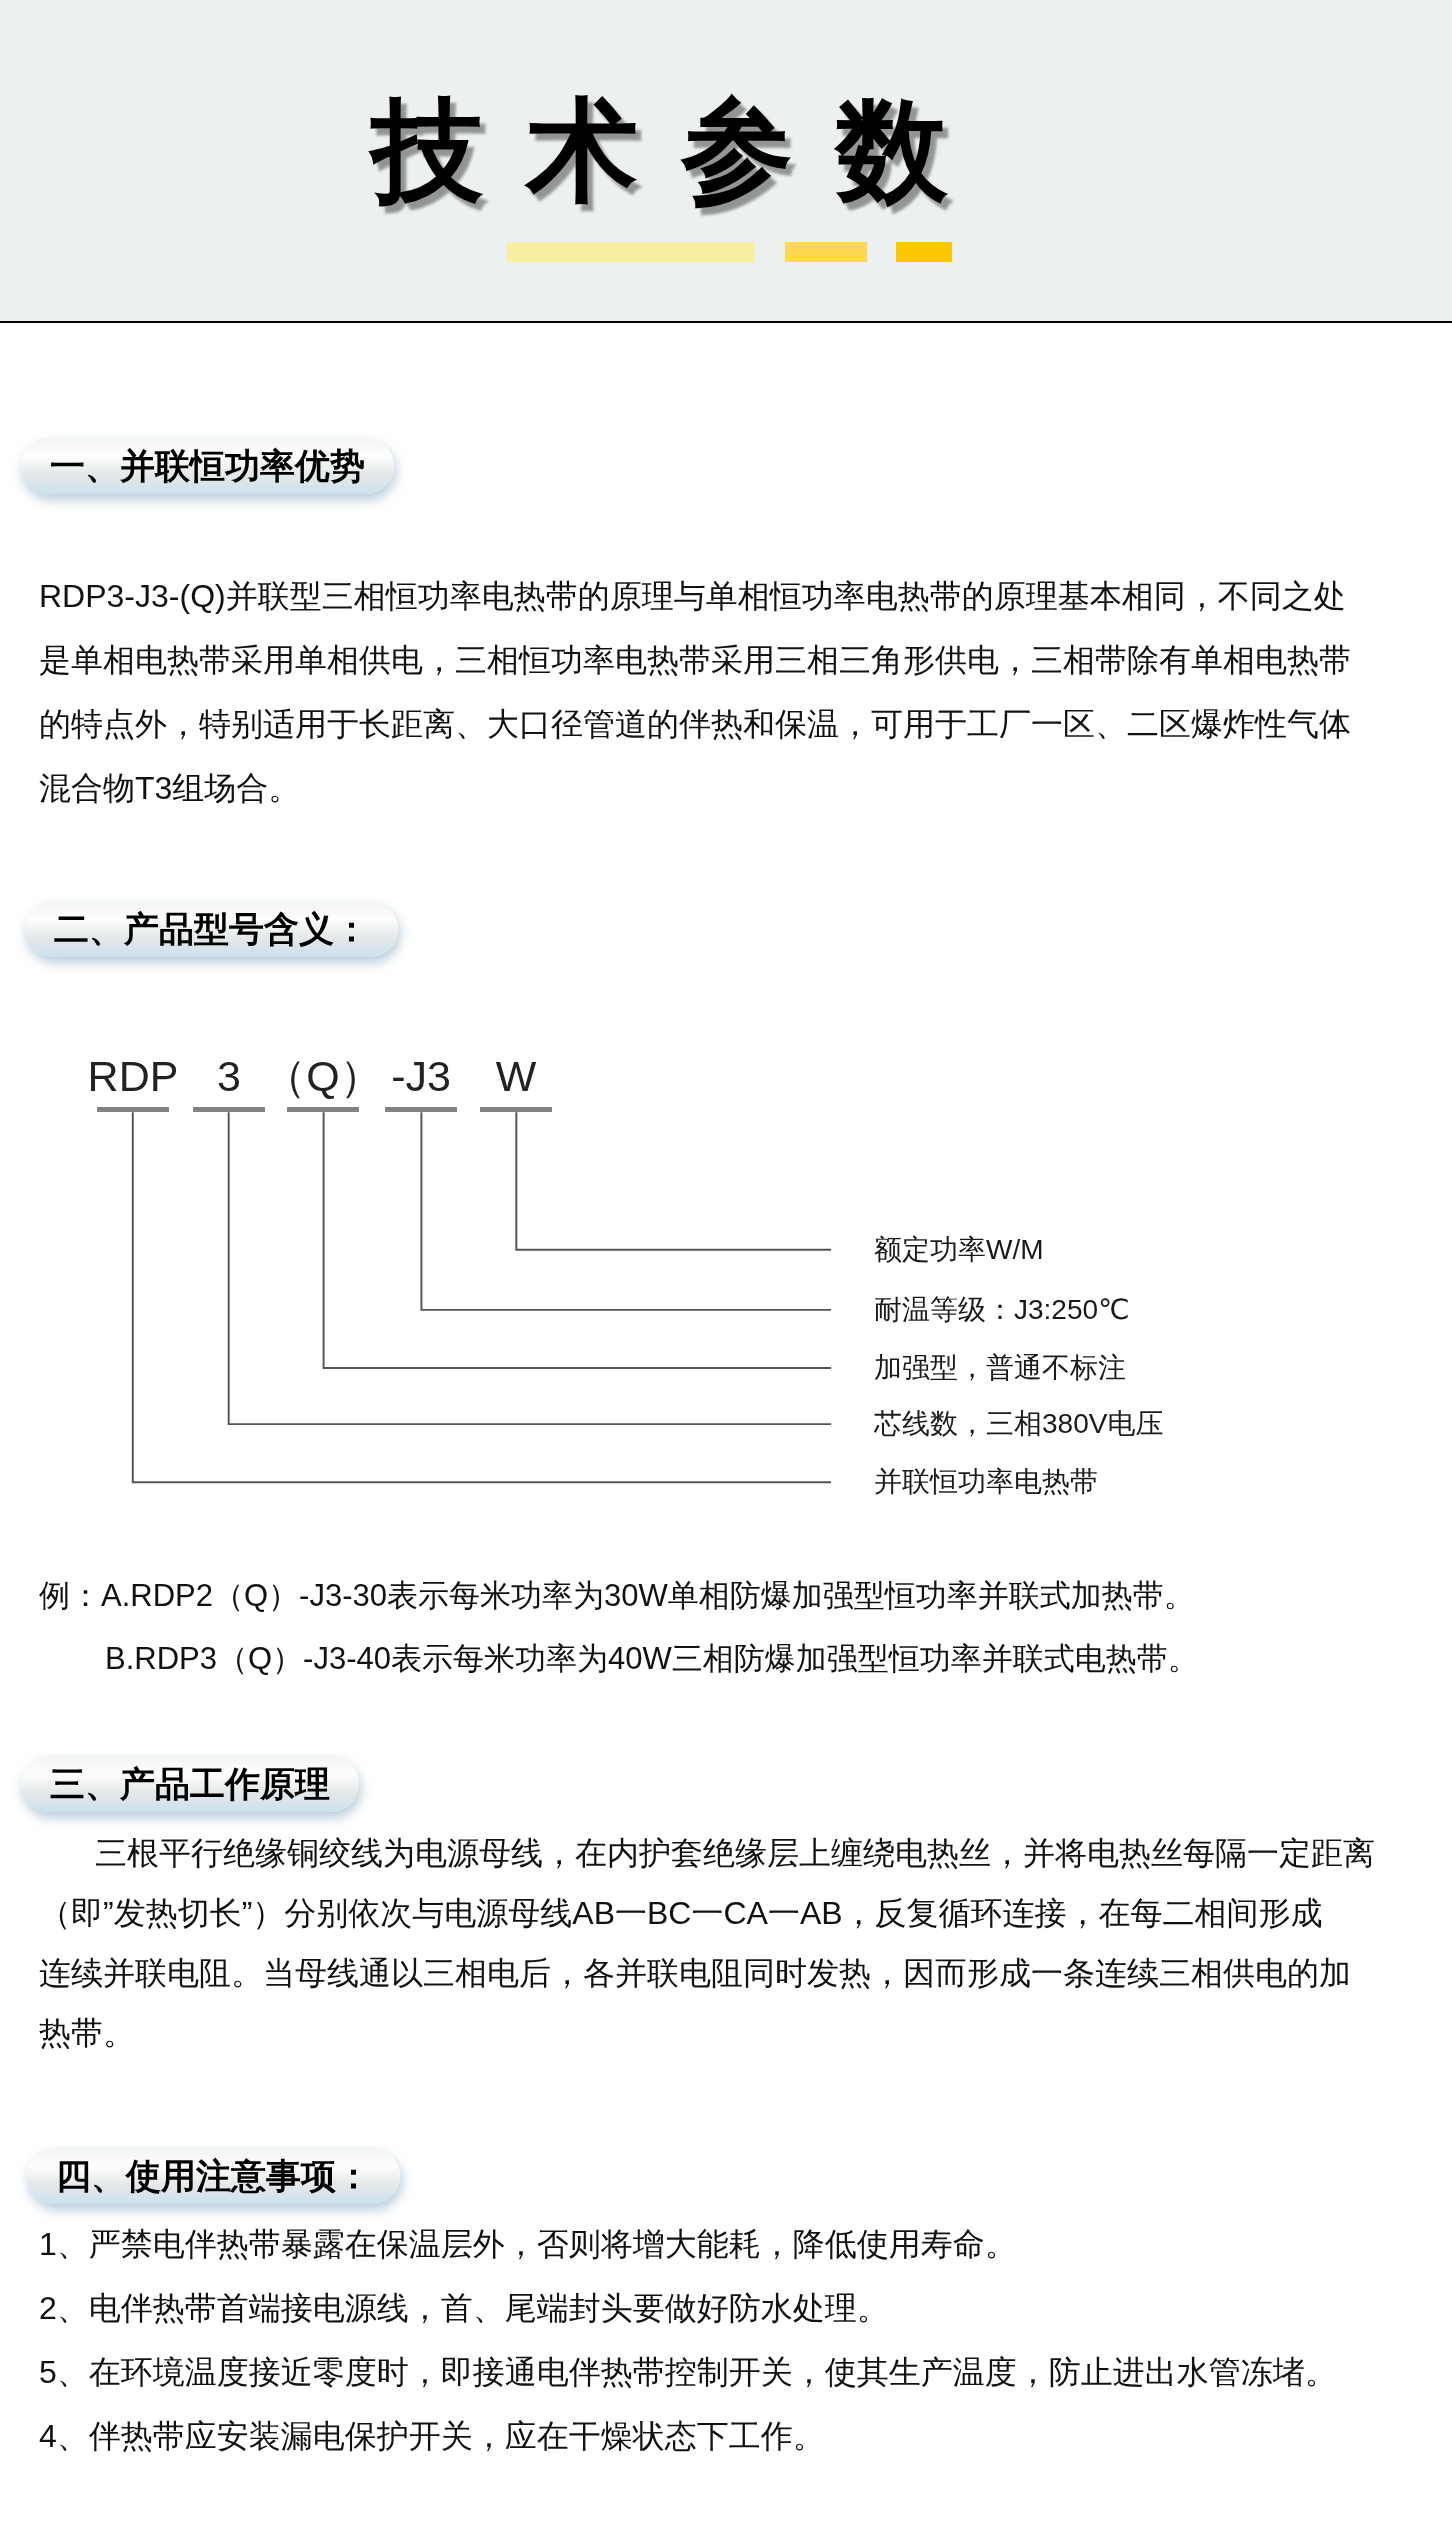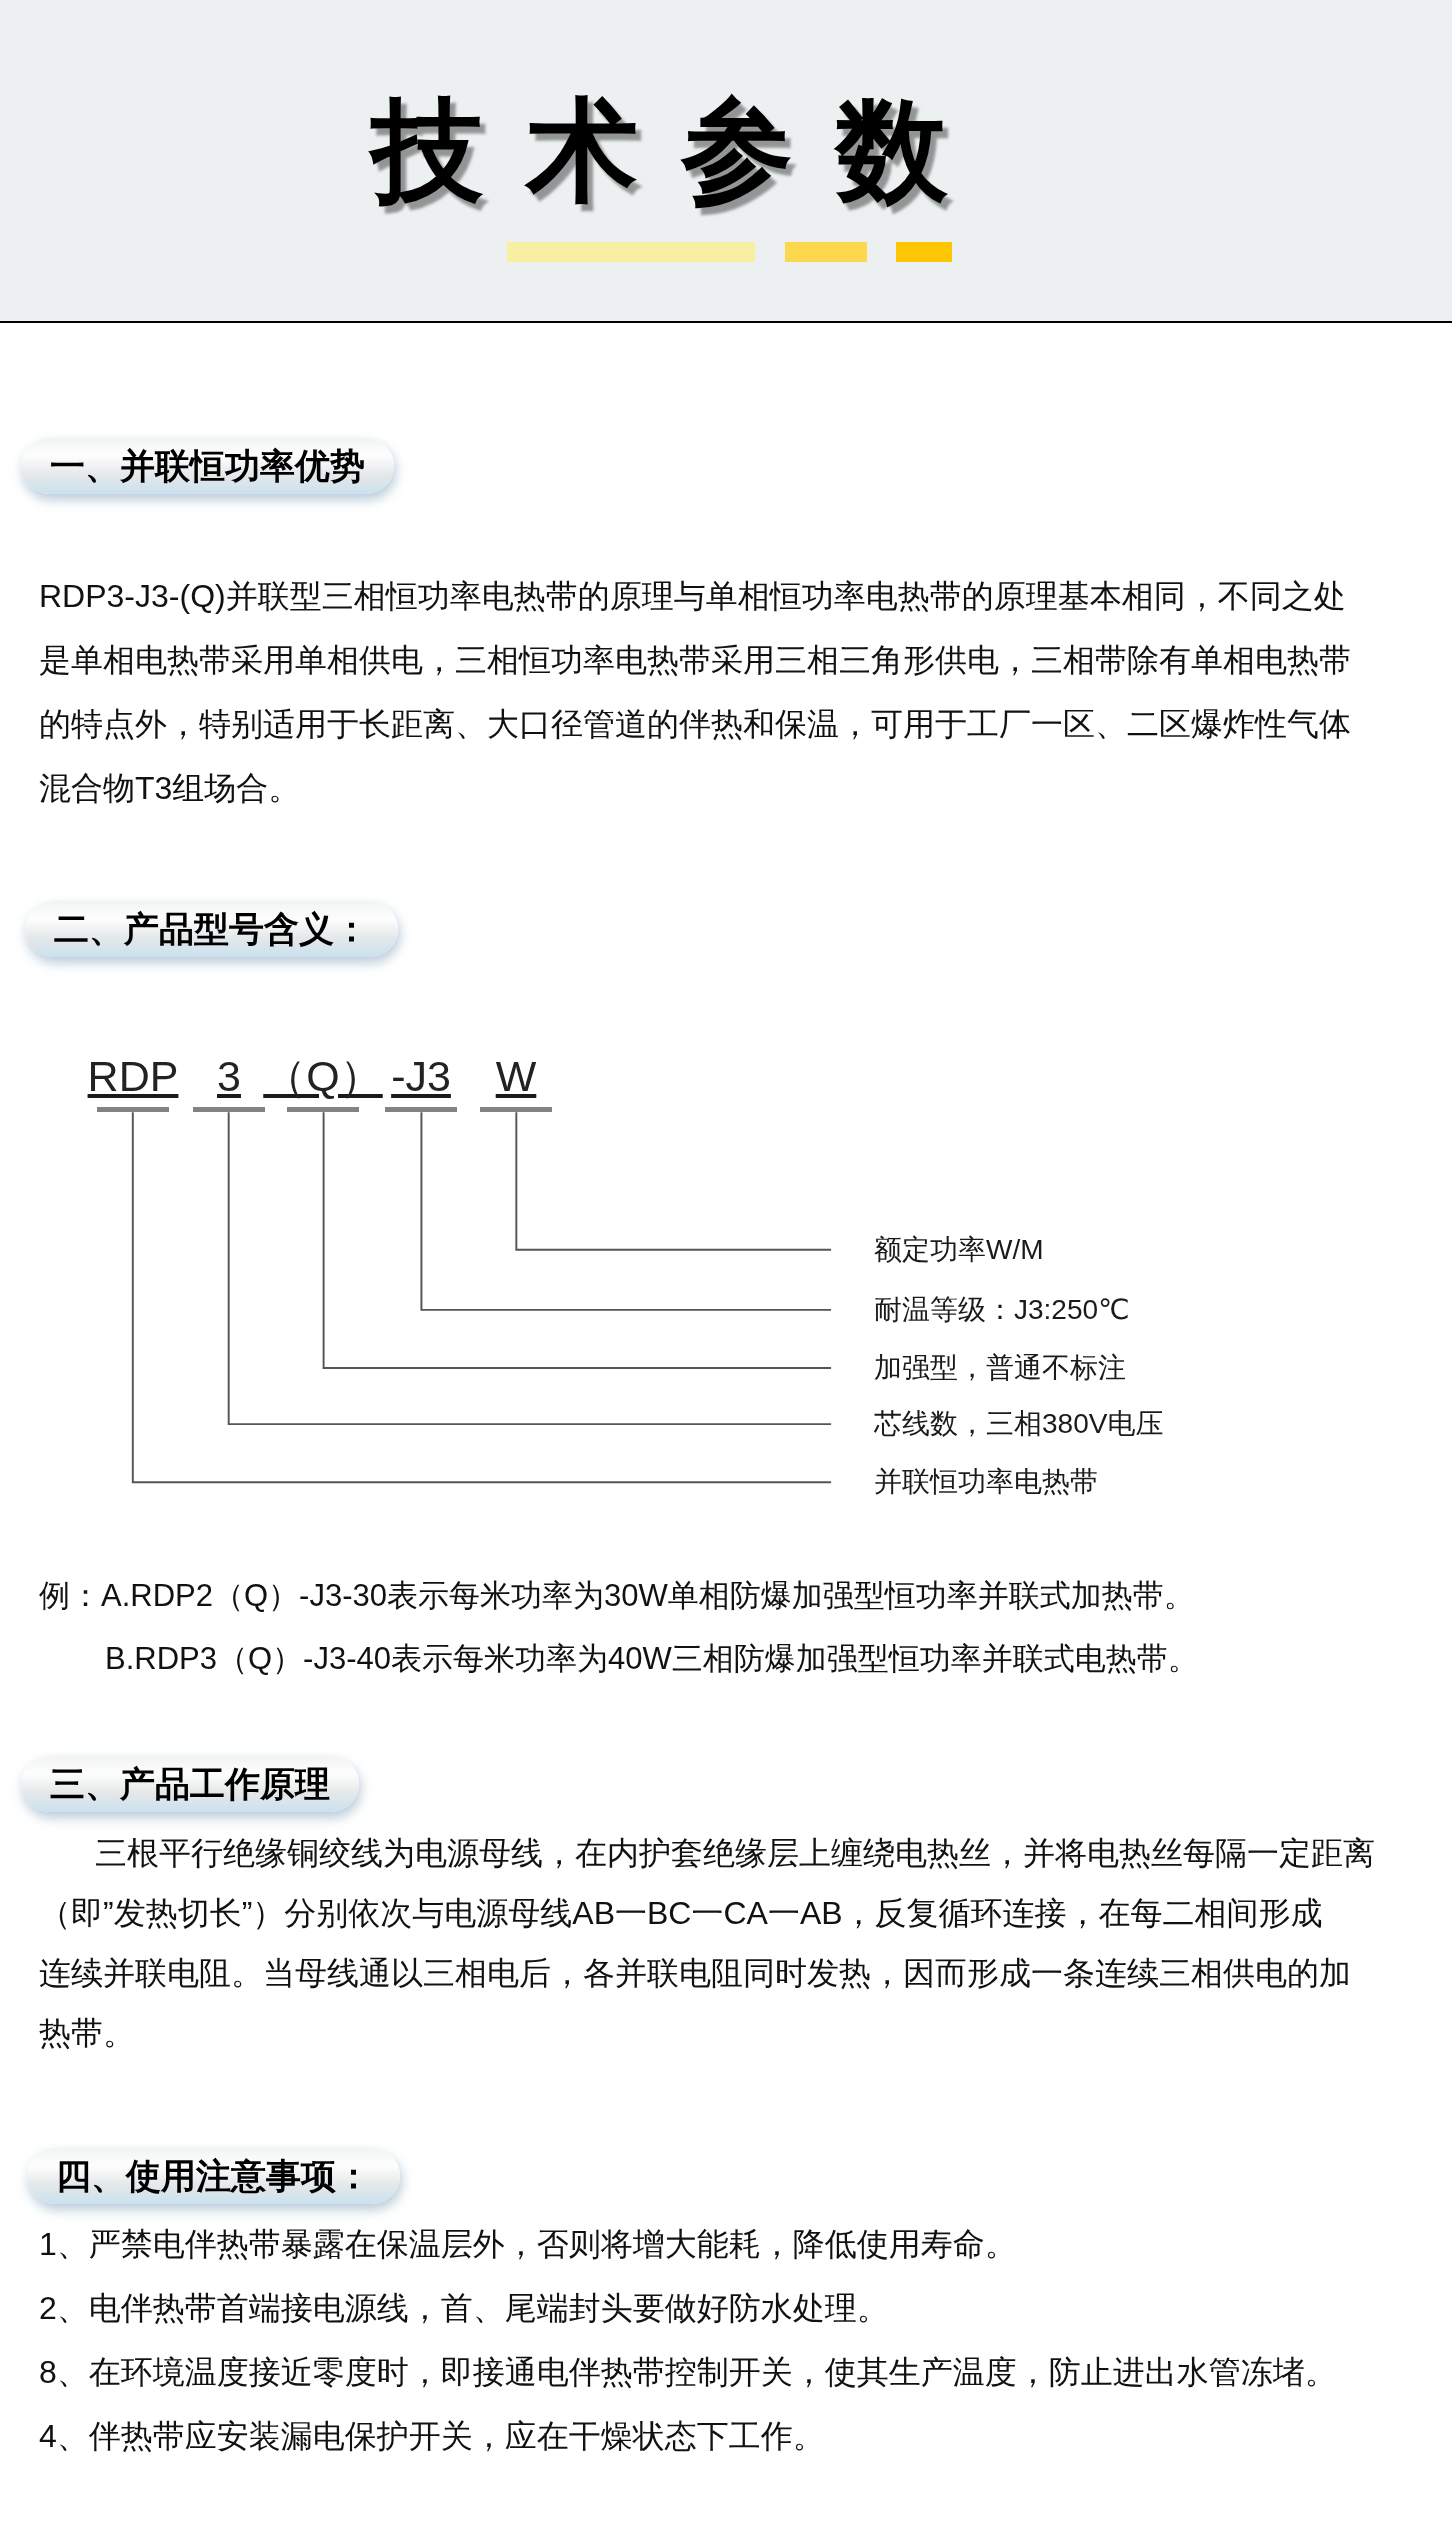--- a/index.html
+++ b/index.html
@@ -37,21 +37,21 @@
   .intro .line{line-height:64px;}
   .principle{top:1823px;}
   .principle .line{line-height:60px;}
   .principle .line.indent{text-indent:56px;}
   .examples{top:1564px;font-size:31px;}
   .examples .line{line-height:63px;}
   .examples .line.indent{padding-left:66px;}
   .notes{top:2212px;}
   .notes .line{line-height:64px;}
   
-  .model-part{position:absolute;top:1051px;width:120px;text-align:center;text-decoration:underline;}
+  .model-part{position:absolute;top:1051px;width:120px;text-align:center;}
   .model-part .part-text{font-size:43px;line-height:50px;color:#222;white-space:nowrap;}
   .model-part .part-underline{width:72px;height:4.8px;background:#828282;margin:5.8px auto 0;}
   .connector-svg{position:absolute;left:0;top:998px;width:1453px;height:523px;}
   .model-label{position:absolute;left:847px;font-size:28px;line-height:33px;color:#1a1a1a;white-space:nowrap;margin-left:27px;}
   .label-0{top:1233px;}
   .label-1{top:1293px;}
   .label-2{top:1351px;}
   .label-3{top:1407px;}
   .label-4{top:1465px;}
 </style>
@@ -122,18 +122,18 @@
     <div class="line indent">三根平行绝缘铜绞线为电源母线，在内护套绝缘层上缠绕电热丝，并将电热丝每隔一定距离</div>
     <div class="line">（即”发热切长”）分别依次与电源母线AB一BC一CA一AB，反复循环连接，在每二相间形成</div>
     <div class="line">连续并联电阻。当母线通以三相电后，各并联电阻同时发热，因而形成一条连续三相供电的加</div>
     <div class="line">热带。</div>
   </div>
 
   <div class="pill pill-4">四、使用注意事项：</div>
   <div class="textblock notes">
     <div class="line">1、严禁电伴热带暴露在保温层外，否则将增大能耗，降低使用寿命。</div>
     <div class="line">2、电伴热带首端接电源线，首、尾端封头要做好防水处理。</div>
-    <div class="line">8、在环境温度接近零度时，即接通电伴热带控制开关，使其生产温度，防止进出水管冻堵。</div>
+    <div class="line">5、在环境温度接近零度时，即接通电伴热带控制开关，使其生产温度，防止进出水管冻堵。</div>
     <div class="line">4、伴热带应安装漏电保护开关，应在干燥状态下工作。</div>
   </div>
 
 </div>
 
 
 </body></html>

